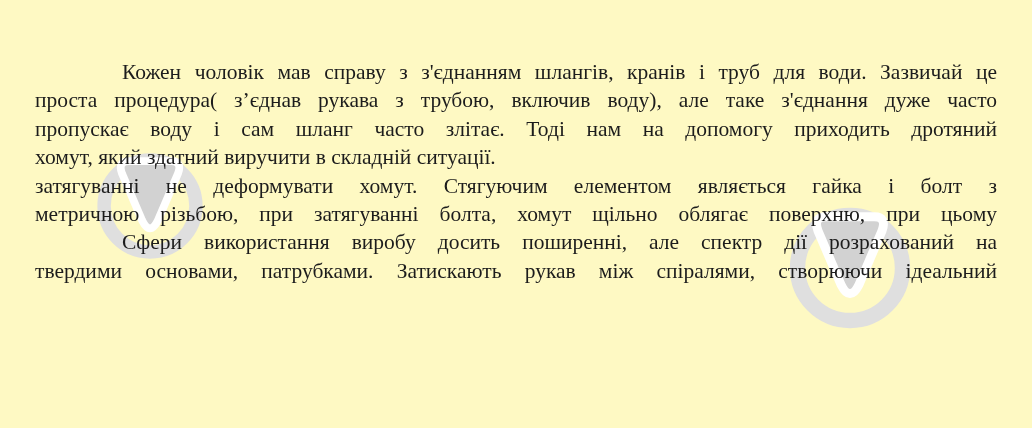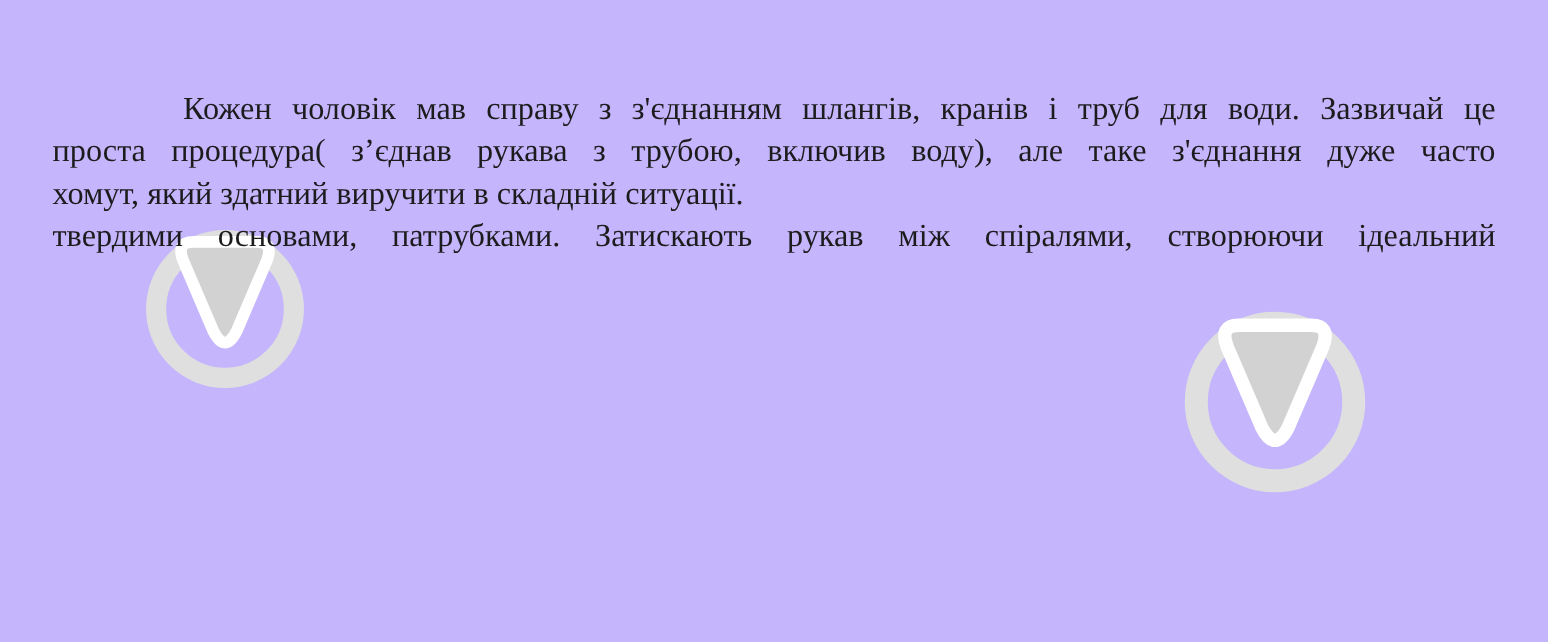--- a/index.html
+++ b/index.html
@@ -4,21 +4,21 @@
 <style>
   html, body {
     margin: 0;
     padding: 0;
     background: #ffffff;
   }
   .page {
     position: relative;
     width: 1032px;
     height: 428px;
-    background: #c4b5fd;
+    background: #fef9c3;
     overflow: hidden;
     font-family: "Liberation Serif", "DejaVu Serif", serif;
   }
   
   .watermark {
     position: absolute;
     z-index: 1;
     pointer-events: none;
   }
   .watermark svg { display: block; width: 100%; height: 100%; }
@@ -65,22 +65,26 @@
     <svg viewBox="0 0 100 100" aria-hidden="true">
       <circle class="wm-ring" cx="50" cy="50" r="41" fill="none" stroke-width="12" stroke="#dfdfdf"></circle>
       <path class="wm-glyph" d="M31 10 L69 10 Q79 10 75 21 L57 63 Q50 77 43 63 L25 21 Q21 10 31 10 Z" stroke="#ffffff" stroke-width="7" stroke-linejoin="round" fill="#d2d2d2"></path>
     </svg>
   </div>
 
   <div class="text-block" style="color: rgb(28, 28, 28);">
       <div class="para">
         <div class="line first">Кожен чоловік мав справу з з'єднанням шлангів, кранів і труб для води. Зазвичай це</div>
         <div class="line">проста процедура( з’єднав рукава з трубою, включив воду), але таке з'єднання дуже часто</div>
+        <div class="line">пропускає воду і сам шланг часто злітає.  Тоді нам на допомогу приходить дротяний</div>
         <div class="line last">хомут, який здатний виручити в складній ситуації.</div>
       </div>
       <div class="para">
+        <div class="line">затягуванні не деформувати хомут. Стягуючим елементом являється гайка і болт з</div>
+        <div class="line">метричною різьбою, при затягуванні болта, хомут щільно облягає поверхню, при цьому</div>
       </div>
       <div class="para">
+        <div class="line first">Сфери використання виробу досить поширенні, але спектр дії розрахований на</div>
         <div class="line">твердими основами, патрубками. Затискають рукав між спіралями, створюючи ідеальний</div>
       </div>
     </div>
 
 </div>
 
 </body></html>

